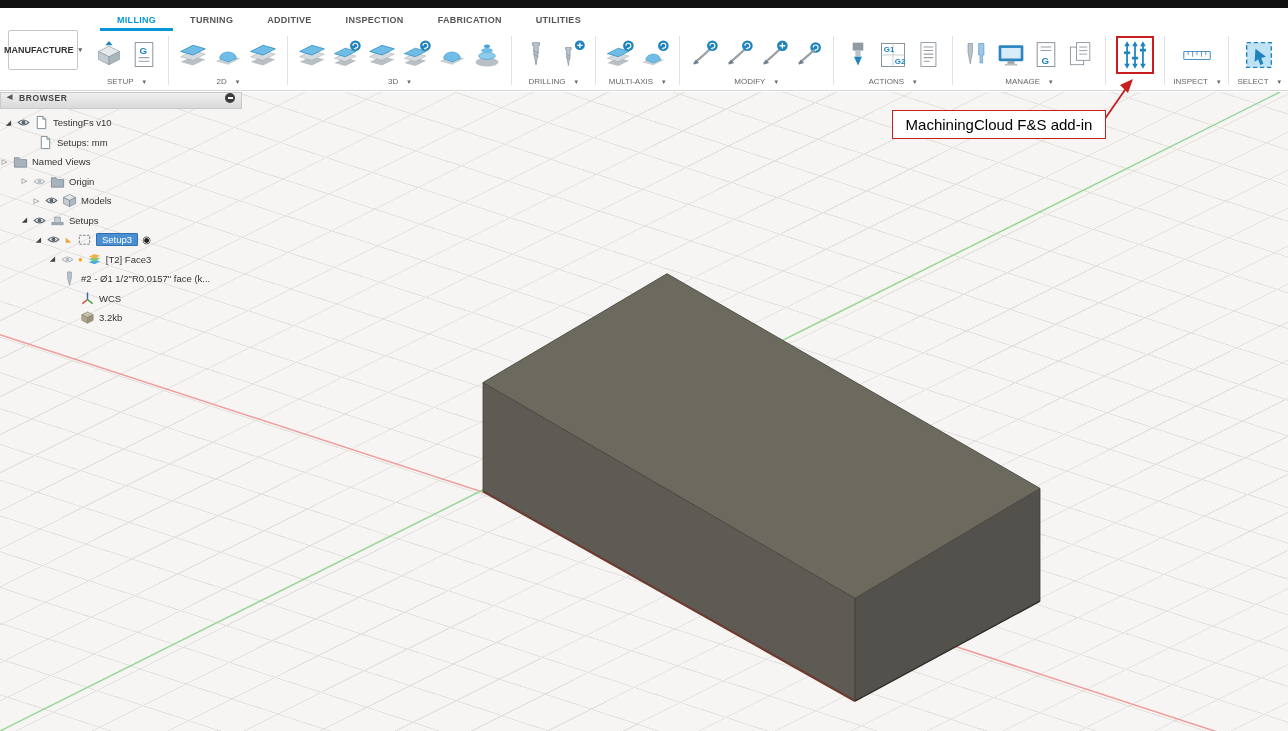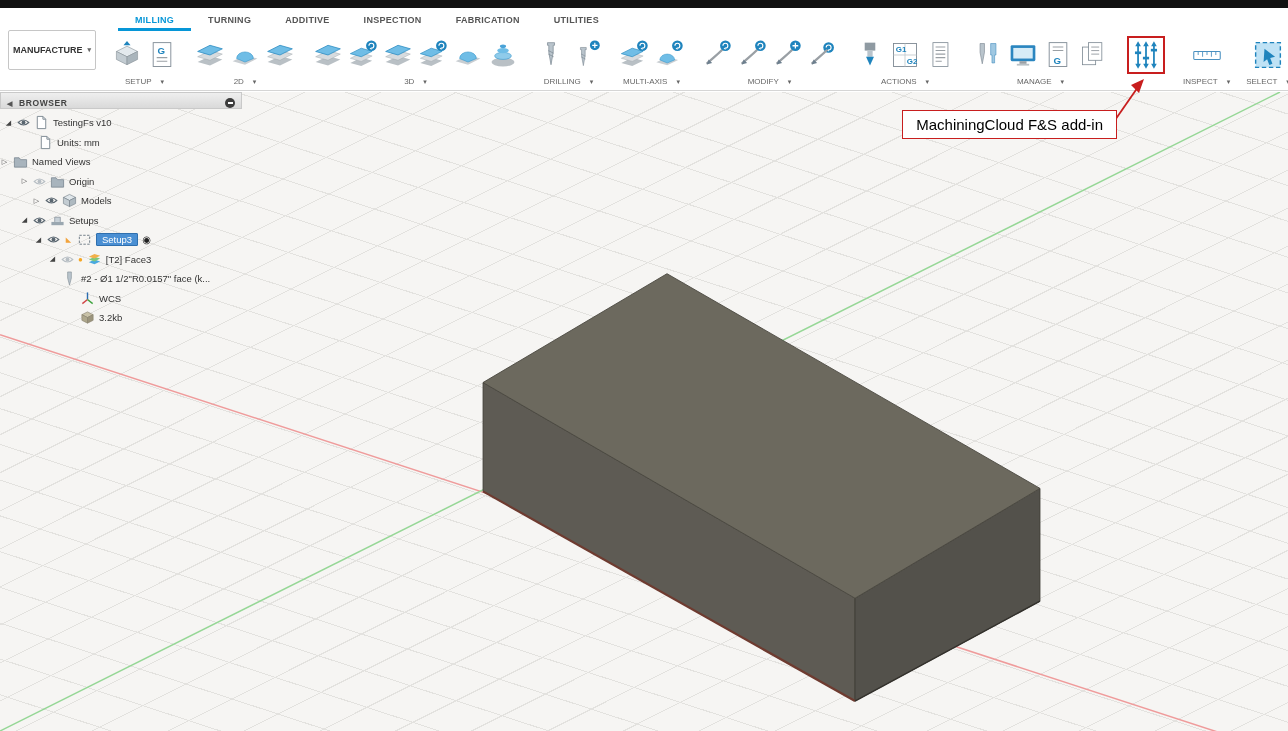--- a/index.html
+++ b/index.html
@@ -5,21 +5,21 @@
   * { margin:0; padding:0; box-sizing:border-box; }
   html,body { background:#888; }
   body { font-family:"Liberation Sans", sans-serif; }
   .screen { position:relative; width:1288px; height:731px; background:#fff; overflow:hidden; margin:0 auto; }
 
   
   .titlebar { height:8px; background:#111; }
 
   
   .ribbon { position:relative; z-index:20; height:83px; background:#fff; border-bottom:1px solid #d5d5d5; display:flex; }
-  .ws-btn { margin:22px 8px 0 8px; width:88px; height:40px; border:1px solid #c6c6c6; border-radius:2px; background:#fff;
+  .ws-btn { margin:22px 8px 0 8px; width:70px; height:40px; border:1px solid #c6c6c6; border-radius:2px; background:#fff;
             display:flex; align-items:center; justify-content:center; gap:5px; font-size:9px; font-weight:bold; color:#333; cursor:pointer; flex:none; }
   .caret { font-size:7px; color:#666; }
   .ribbon-right { flex:1; display:flex; flex-direction:column; min-width:0; }
   .tabs { display:flex; height:25px; align-items:center; padding-left:14px; }
   .tab { padding:5px 17px 6px; font-size:9px; font-weight:bold; color:#555; letter-spacing:.3px; cursor:pointer; }
   .tab.active { color:#0696d7; box-shadow: inset 0 -3px 0 #0696d7; }
   .groups { flex:1; display:flex; align-items:stretch; }
   .vdiv { width:1px; background:#e2e2e2; margin:3px 1px 5px; }
   .group { display:flex; flex-direction:column; align-items:center; padding:0 7px; }
   .group .icons { flex:1; display:flex; align-items:center; gap:3px; }
@@ -38,21 +38,21 @@
   
   .viewport { position:absolute; top:92px; left:0; right:0; bottom:0; background-color:#f6f5f3;
     background-image:
       repeating-linear-gradient(153.4deg, #e3e2df 0 1px, transparent 1px 34px),
       repeating-linear-gradient(18.1deg, #e3e2df 0 1px, transparent 1px 34px);
     cursor:crosshair; }
   .scene { position:absolute; inset:0; width:100%; height:100%; }
 
   
   .browser { position:absolute; top:0; left:0; width:242px; z-index:5; }
-  .bheader { height:17px; background:linear-gradient(#efefef,#d9d9d9); border:1px solid #c9c9c9; display:flex; align-items:flex-end;
+  .bheader { height:17px; background:linear-gradient(#efefef,#d9d9d9); border:1px solid #c9c9c9; display:flex; align-items:flex-start;
              font-size:8.5px; font-weight:bold; color:#444; letter-spacing:.6px; padding:0 6px; gap:6px; }
   .bh-collapse { font-size:7px; color:#555; cursor:pointer; }
   .bh-title { flex:1; }
   .bh-dot { width:10px; height:10px; border-radius:50%; background:#3c3c3c; position:relative; cursor:pointer; }
   .bh-dot::after { content:""; position:absolute; left:2.5px; top:4.25px; width:5px; height:1.5px; background:#fff; }
   .tree { padding-top:4px; }
   .trow { height:19.5px; display:flex; align-items:center; gap:4px; font-size:9.5px; color:#333; white-space:nowrap; cursor:default; }
   .tw { width:9px; font-size:7px; color:#444; text-align:center; cursor:pointer; flex:none; }
   .tw.orange { color:#f2a33c; }
   .eye { width:13px; height:13px; color:#5a6670; cursor:pointer; flex:none; }
@@ -524,21 +524,21 @@
           <svg class="ticon">
               <use href="#i-doc"></use>
             </svg>
           <span class="tlabel">TestingFs v10</span>
         </div>
 
         <div class="trow" style="padding-left:38px">
           <svg class="ticon">
               <use href="#i-doc"></use>
             </svg>
-          <span class="tlabel">Units: mm</span>
+          <span class="tlabel">Setups: mm</span>
         </div>
 
         <div class="trow" style="">
           <span class="tw">▷</span>
           <svg class="ticon">
               <use href="#i-folder"></use>
             </svg>
           <span class="tlabel">Named Views</span>
         </div>
 

